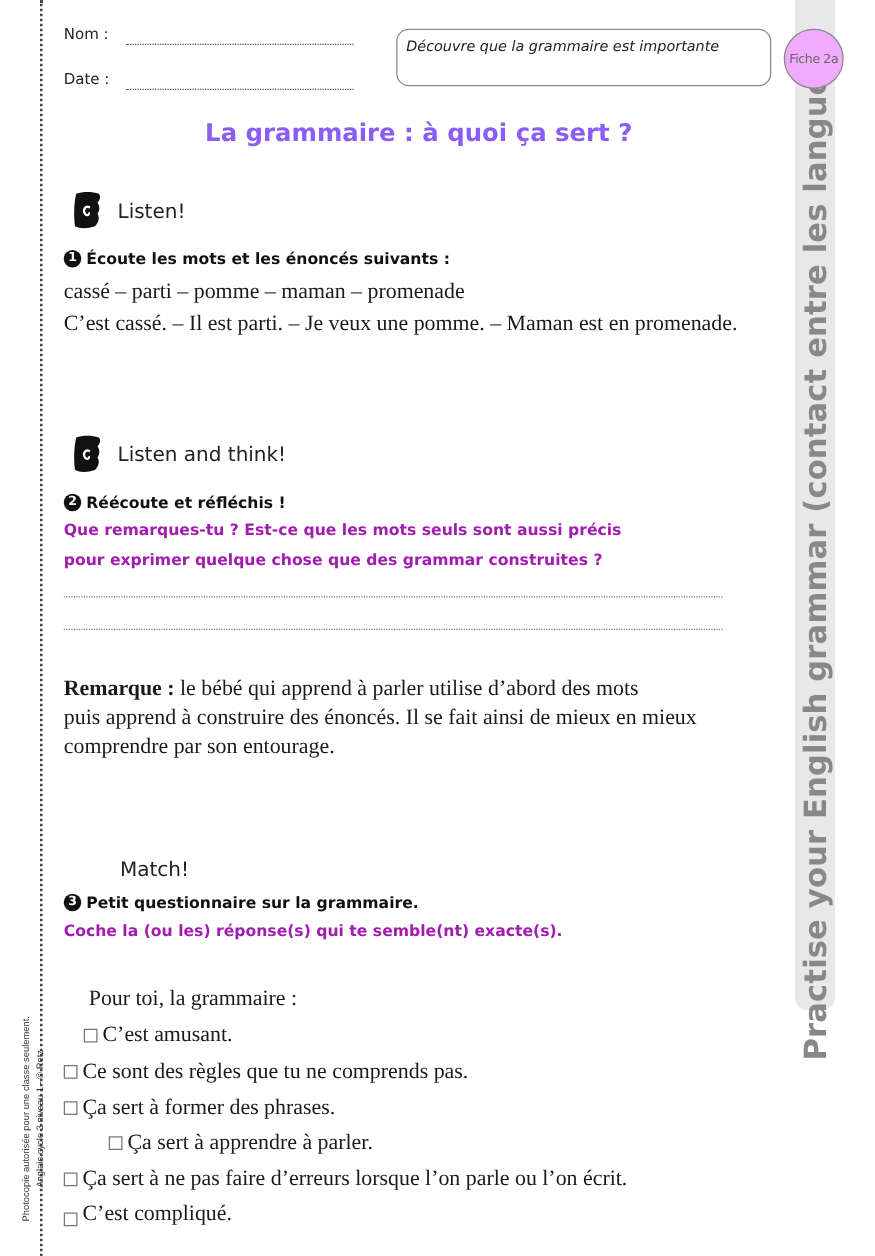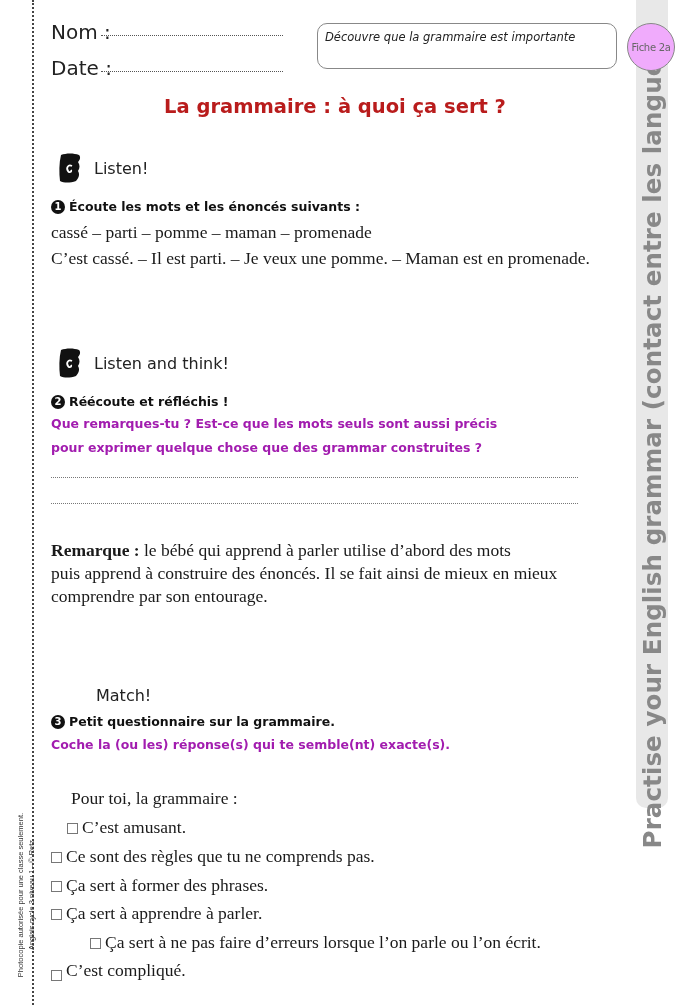--- a/index.html
+++ b/index.html
@@ -15,21 +15,21 @@
     .credits {
       left: 2px; top: 815px; width: 48px; height: 160px;
     }
     .credits .rot {
       position: absolute; left: 24px; top: 80px;
       transform: translate(-50%, -50%) rotate(-90deg);
       white-space: nowrap; font-family: "Liberation Sans", sans-serif;
       font-size: 7.5px; color: #333; line-height: 11px; text-align: center;
     }
     .field-label {
-      font-family: "DejaVu Sans", sans-serif; font-size: 20px; color: #222;
+      font-family: "DejaVu Sans", sans-serif; font-size: 12px; color: #222;
     }
     .dots {
       border-bottom: 1.5px dotted #555; height: 0;
     }
     .objective {
       left: 317px; top: 23px; width: 300px; height: 46px;
       border: 1.3px solid #888; border-radius: 10px; box-sizing: border-box;
       padding: 5px 0 0 7px;
       font-family: "DejaVu Sans", sans-serif; font-style: italic;
       font-size: 11.5px; line-height: 17px; color: #222;
@@ -47,21 +47,21 @@
     }
     .band-text {
       position: absolute; left: 16px; top: 441px;
       transform: translate(-50%, -50%) rotate(-90deg);
       white-space: nowrap; font-family: "DejaVu Sans", sans-serif;
       font-weight: bold; font-size: 24.5px; color: #888; letter-spacing: 0.1px;
     }
     .title {
       left: 0; top: 95px; width: 670px; text-align: center;
       font-family: "DejaVu Sans", sans-serif; font-weight: bold; font-size: 19.5px;
-      color: #b91c1c;
+      color: #8b5cf6;
     }
     .ear {
       width: 24px; height: 30px;
     }
     .section-head {
       font-family: "DejaVu Sans", sans-serif; font-size: 16px; color: #222;
     }
     .step {
       font-family: "DejaVu Sans", sans-serif; font-weight: bold; font-size: 12.5px;
       color: #111; display: flex; align-items: center; gap: 4px; white-space: nowrap;
@@ -164,24 +164,24 @@
   <span class="serif-line">C’est amusant.</span>
 </div>
 <div class="abs check-row" style="top:846px;">
   <span class="checkbox"></span>
   <span class="serif-line">Ce sont des règles que tu ne comprends pas.</span>
 </div>
 <div class="abs check-row" style="top:875px;">
   <span class="checkbox"></span>
   <span class="serif-line">Ça sert à former des phrases.</span>
 </div>
-<div class="abs check-row" style="top:903px;">
+<div class="abs check-row" style="top:903px;margin-left:36px;">
   <span class="checkbox"></span>
   <span class="serif-line">Ça sert à apprendre à parler.</span>
 </div>
-<div class="abs check-row" style="top:932px;margin-left:39px;">
+<div class="abs check-row" style="top:932px;">
   <span class="checkbox"></span>
   <span class="serif-line">Ça sert à ne pas faire d’erreurs lorsque l’on parle ou l’on écrit.</span>
 </div>
 <div class="abs check-row" style="top:960px;align-items:flex-end;">
   <span class="checkbox"></span>
   <span class="serif-line">C’est compliqué.</span>
 </div>
 
 </body></html>

